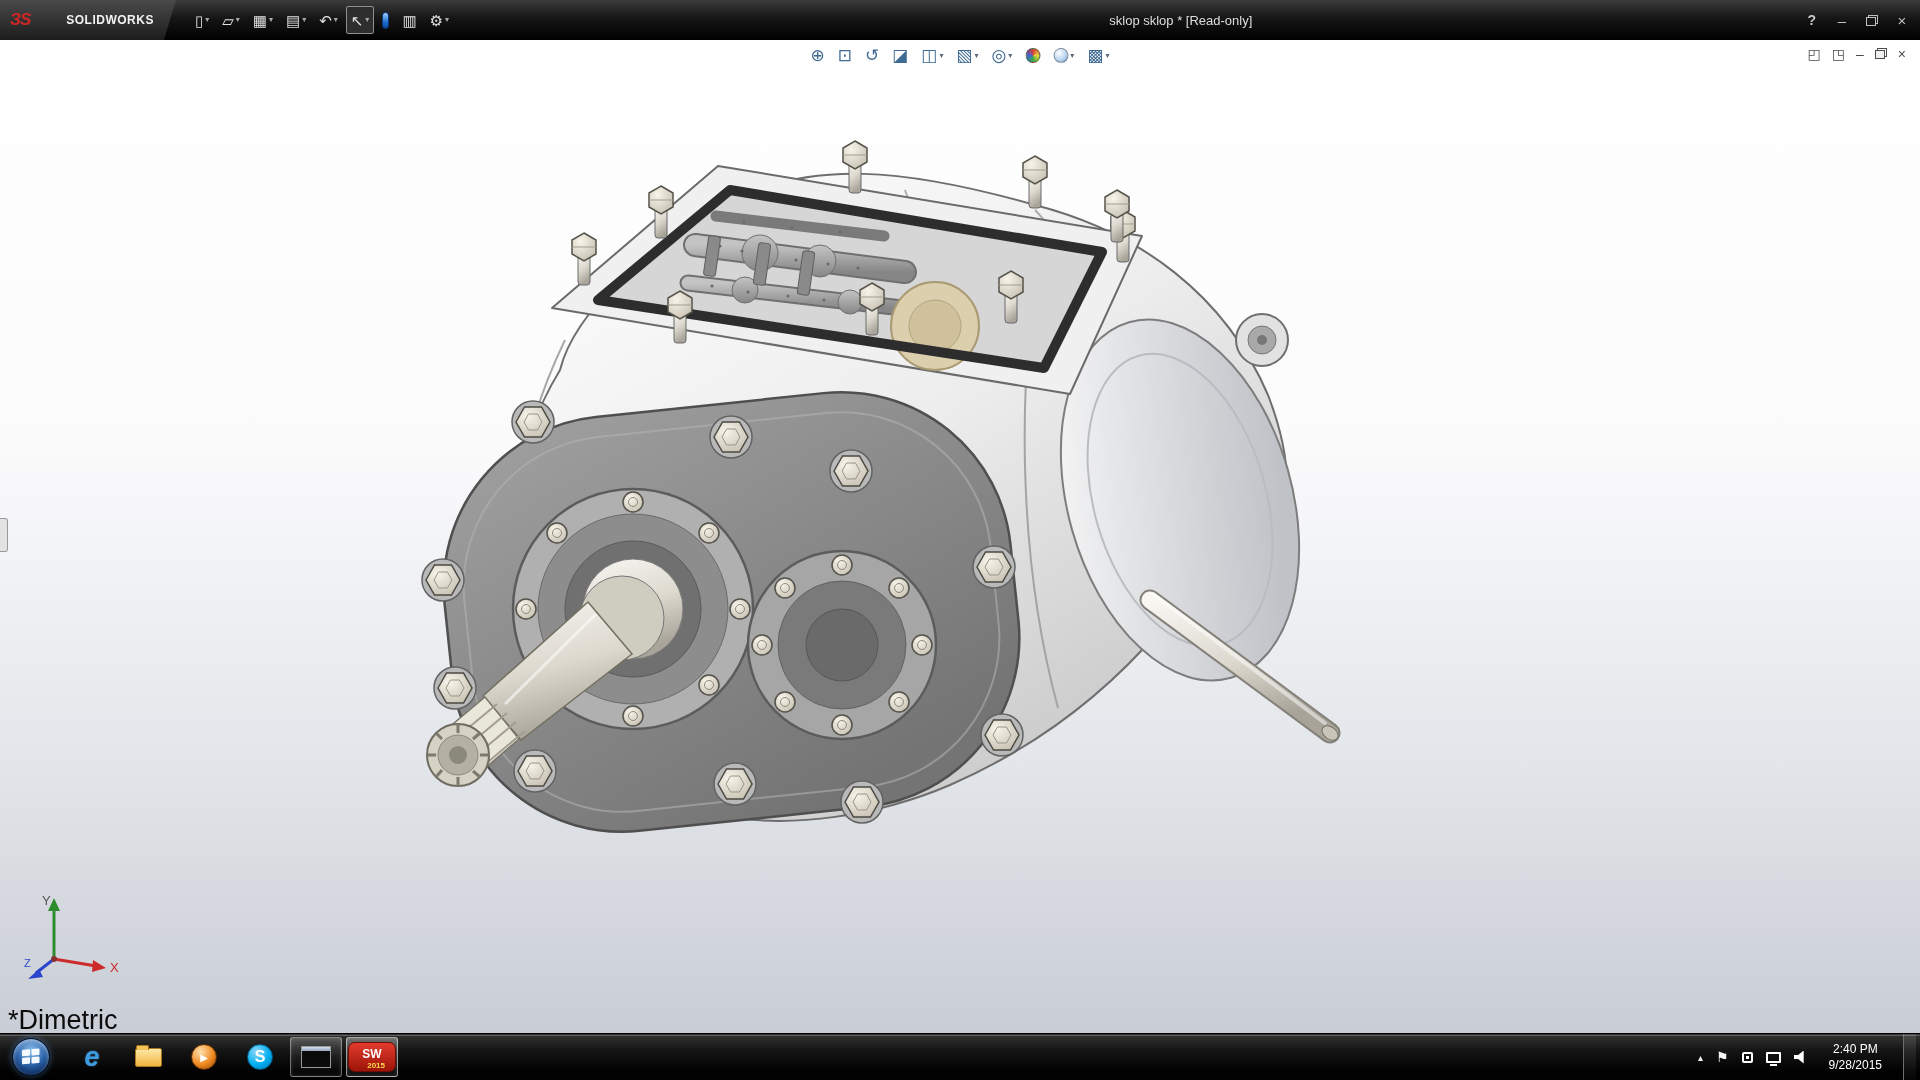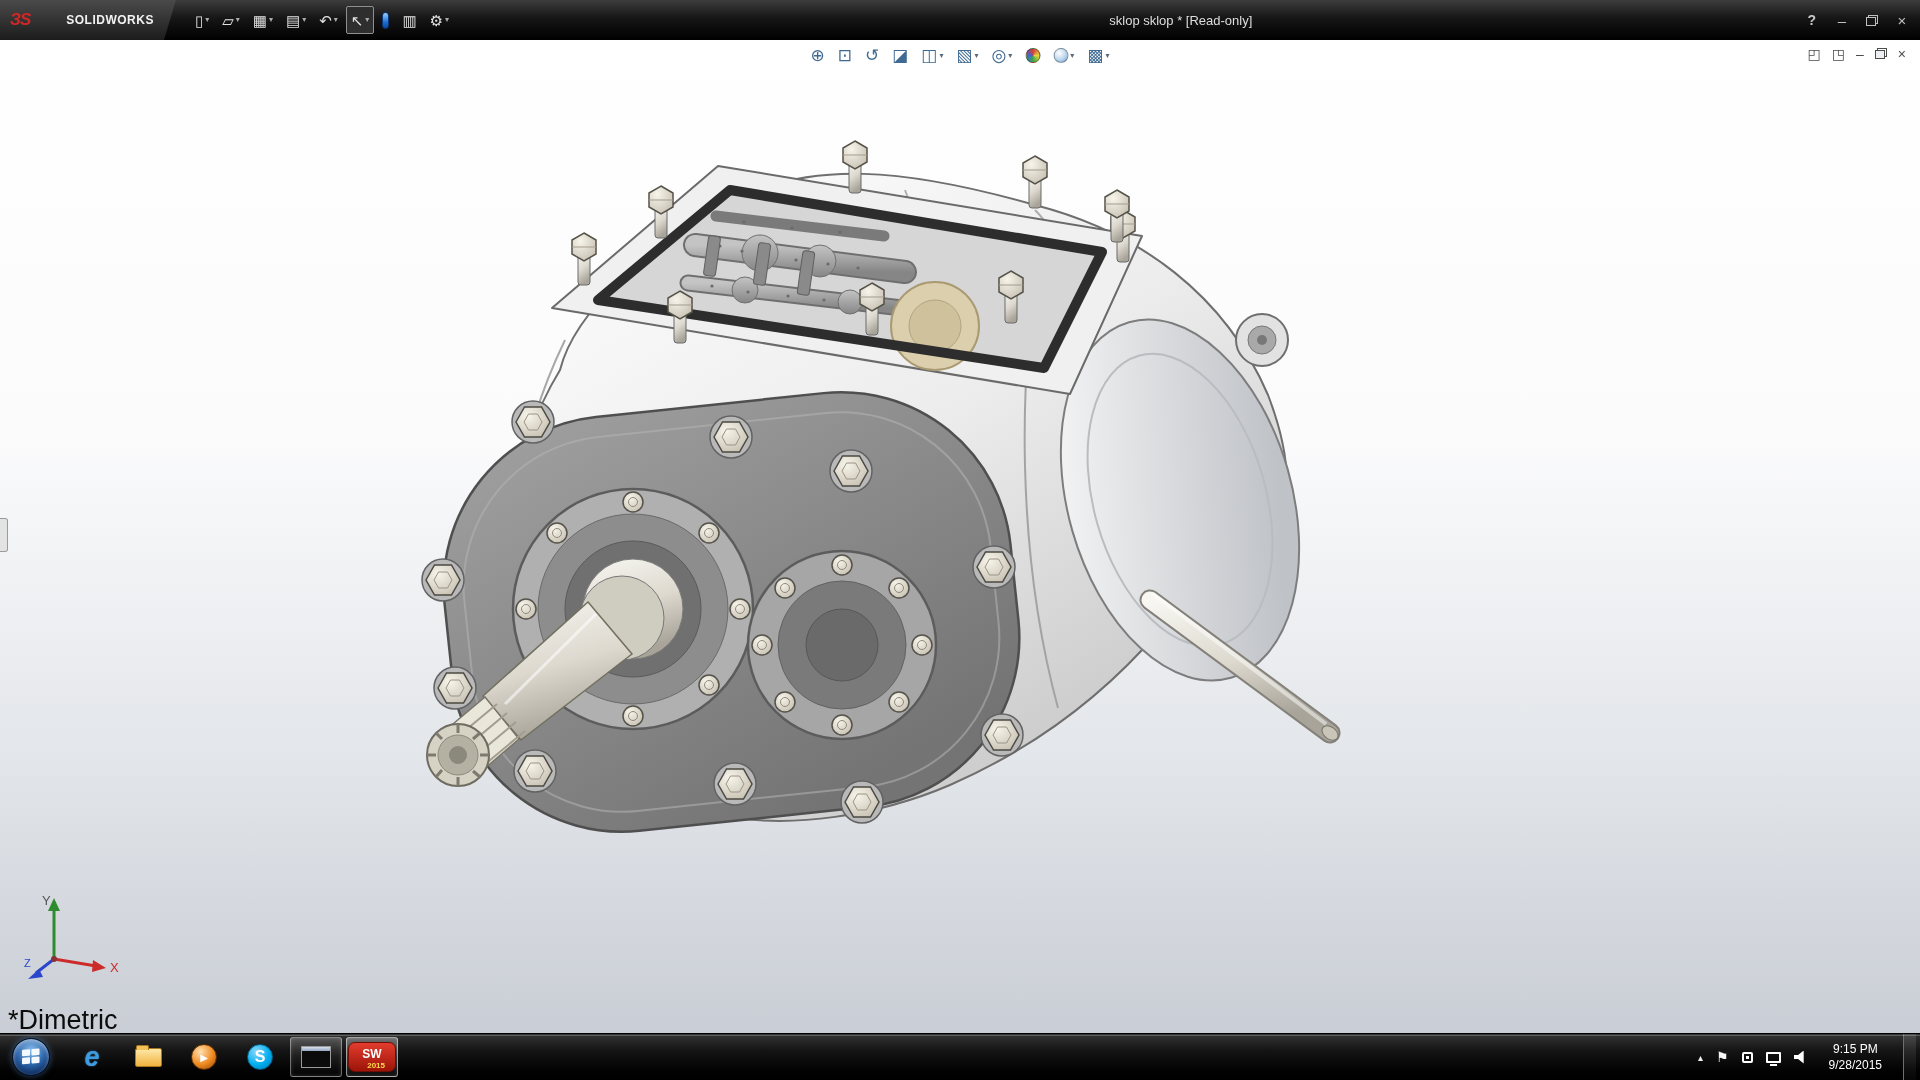--- a/index.html
+++ b/index.html
@@ -433,18 +433,18 @@
     </span>
   </div>
   <div class="tb-spacer"></div>
   <div class="tray">
     <span class="tray-chevron">▴</span>
     <span class="tray-flag">⚑</span>
     <span class="ico-device"></span>
     <span class="ico-monitor"></span>
     <span class="ico-speaker"></span>
     <div class="clock">
-      <span>9:15 PM</span>
+      <span>2:40 PM</span>
       <span>9/28/2015</span>
     </div>
     <div class="show-desktop"></div>
   </div>
 </div>
 
 </body></html>

